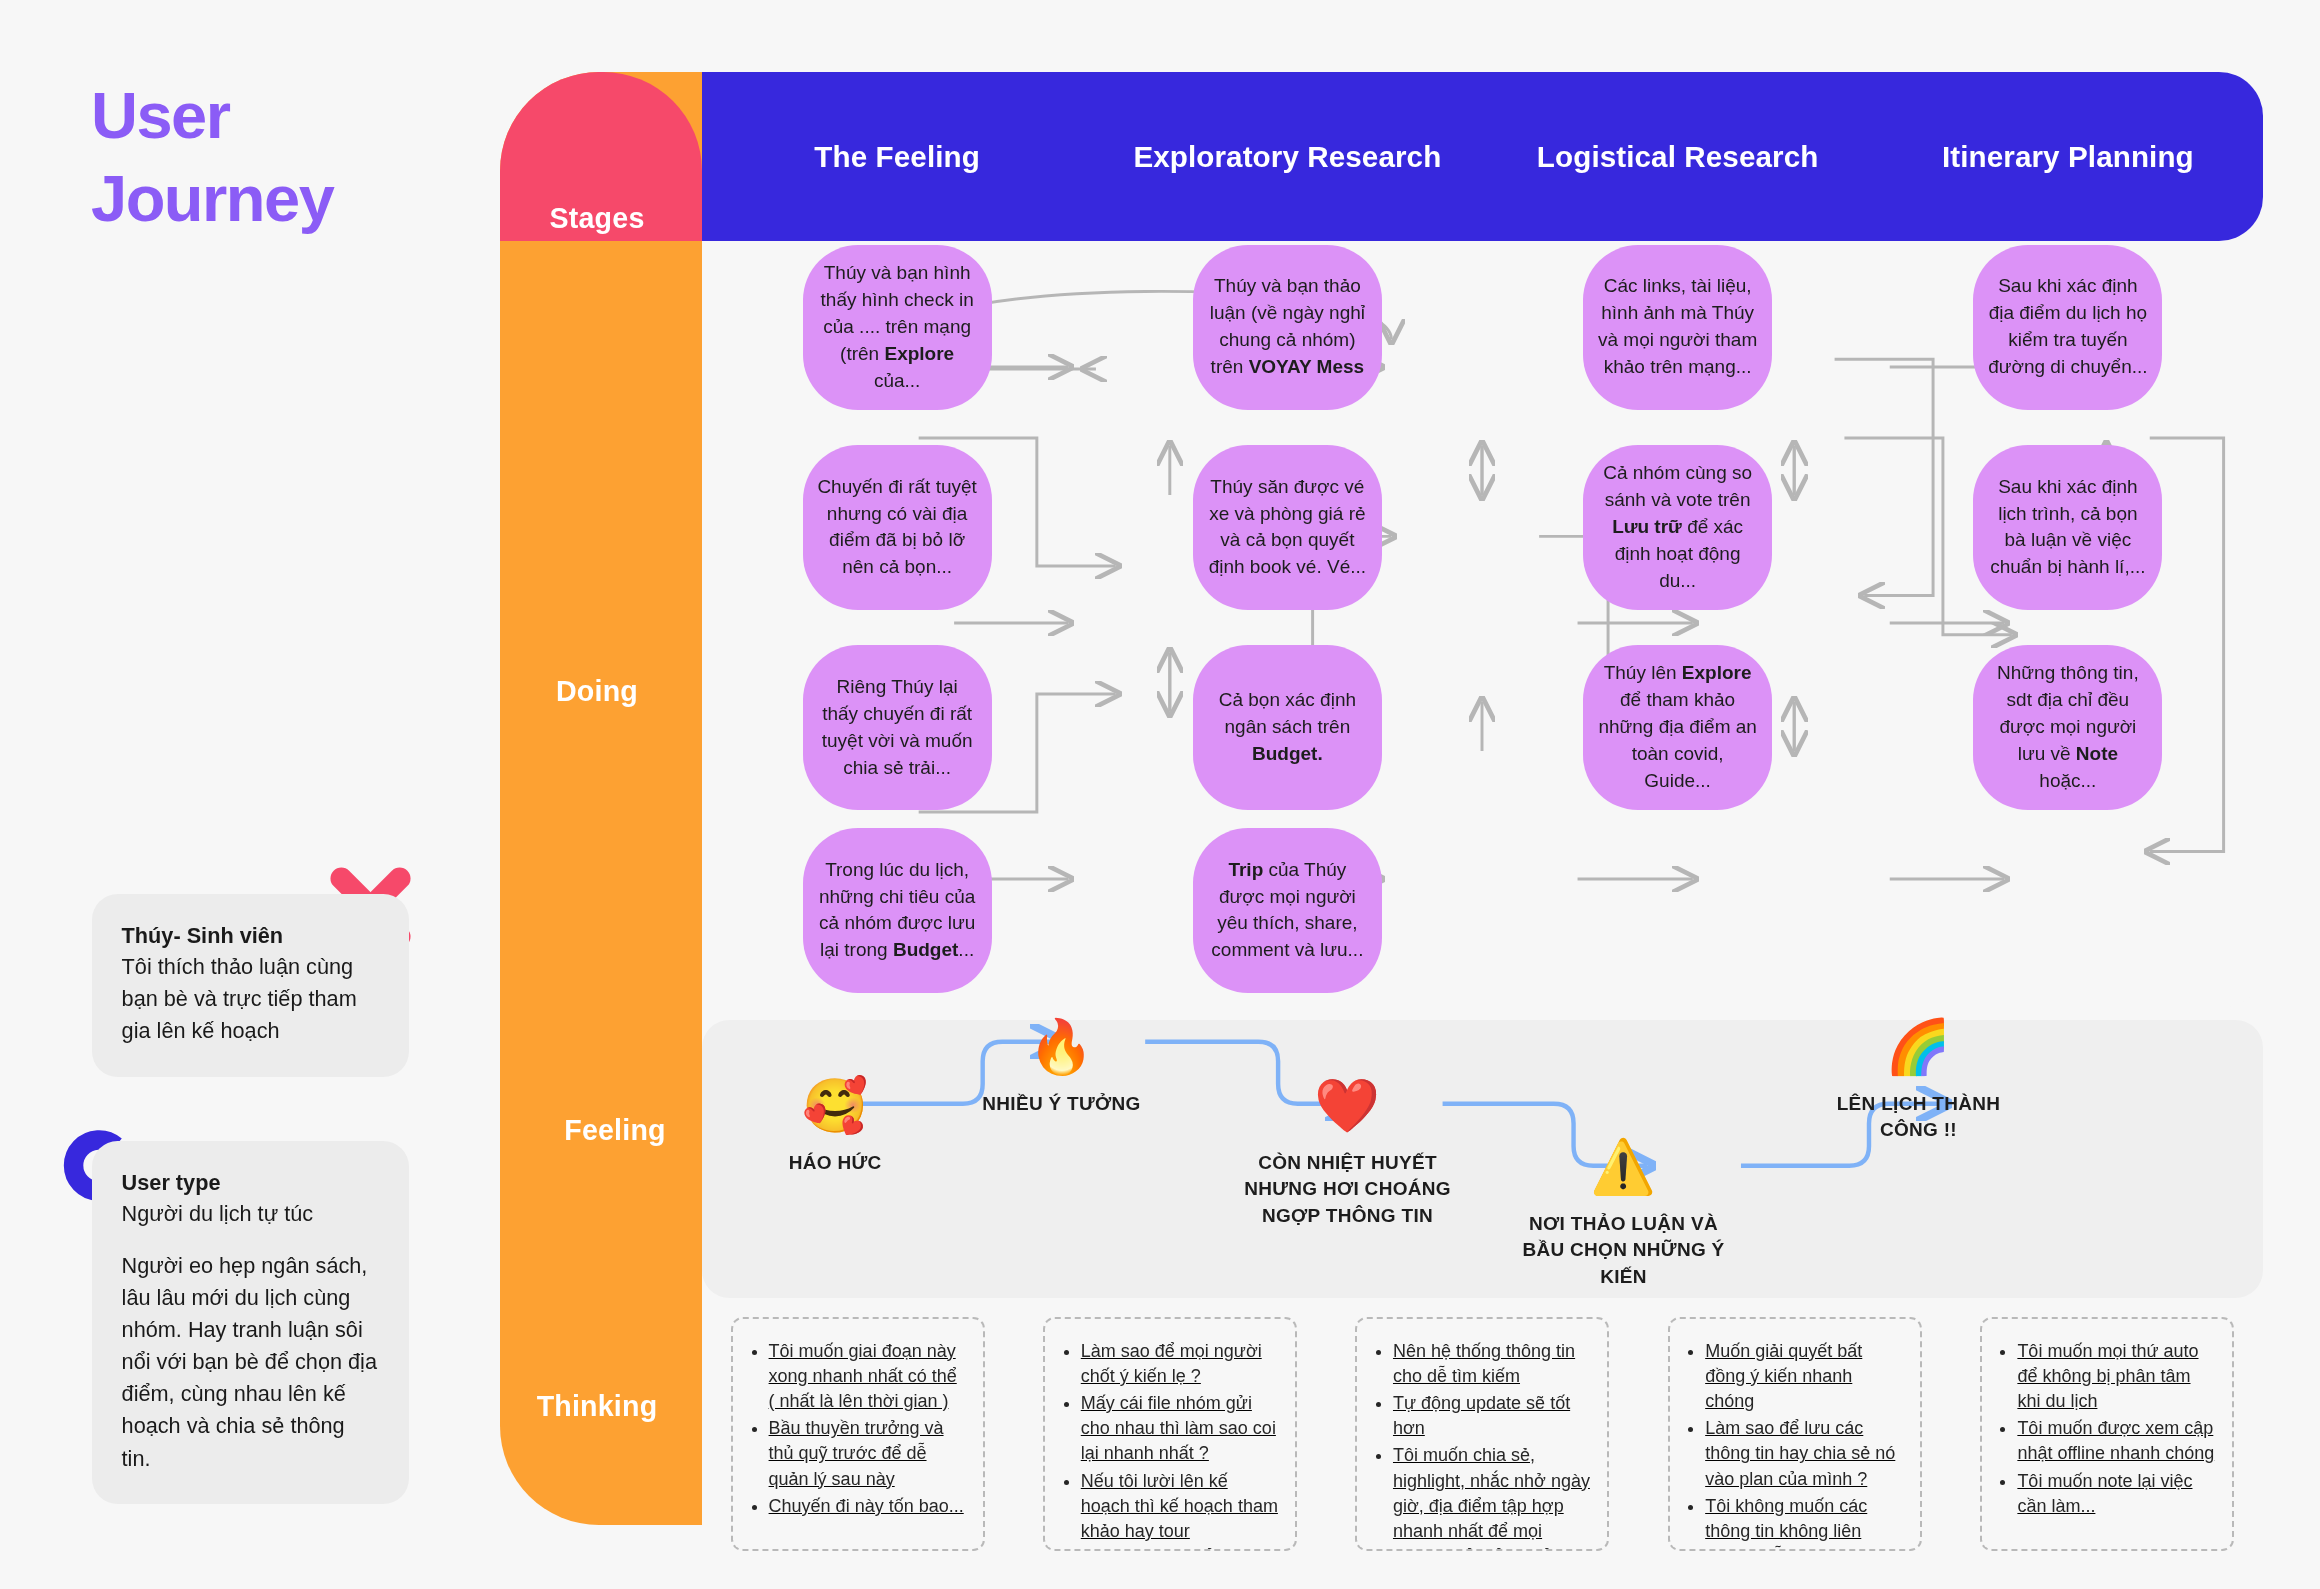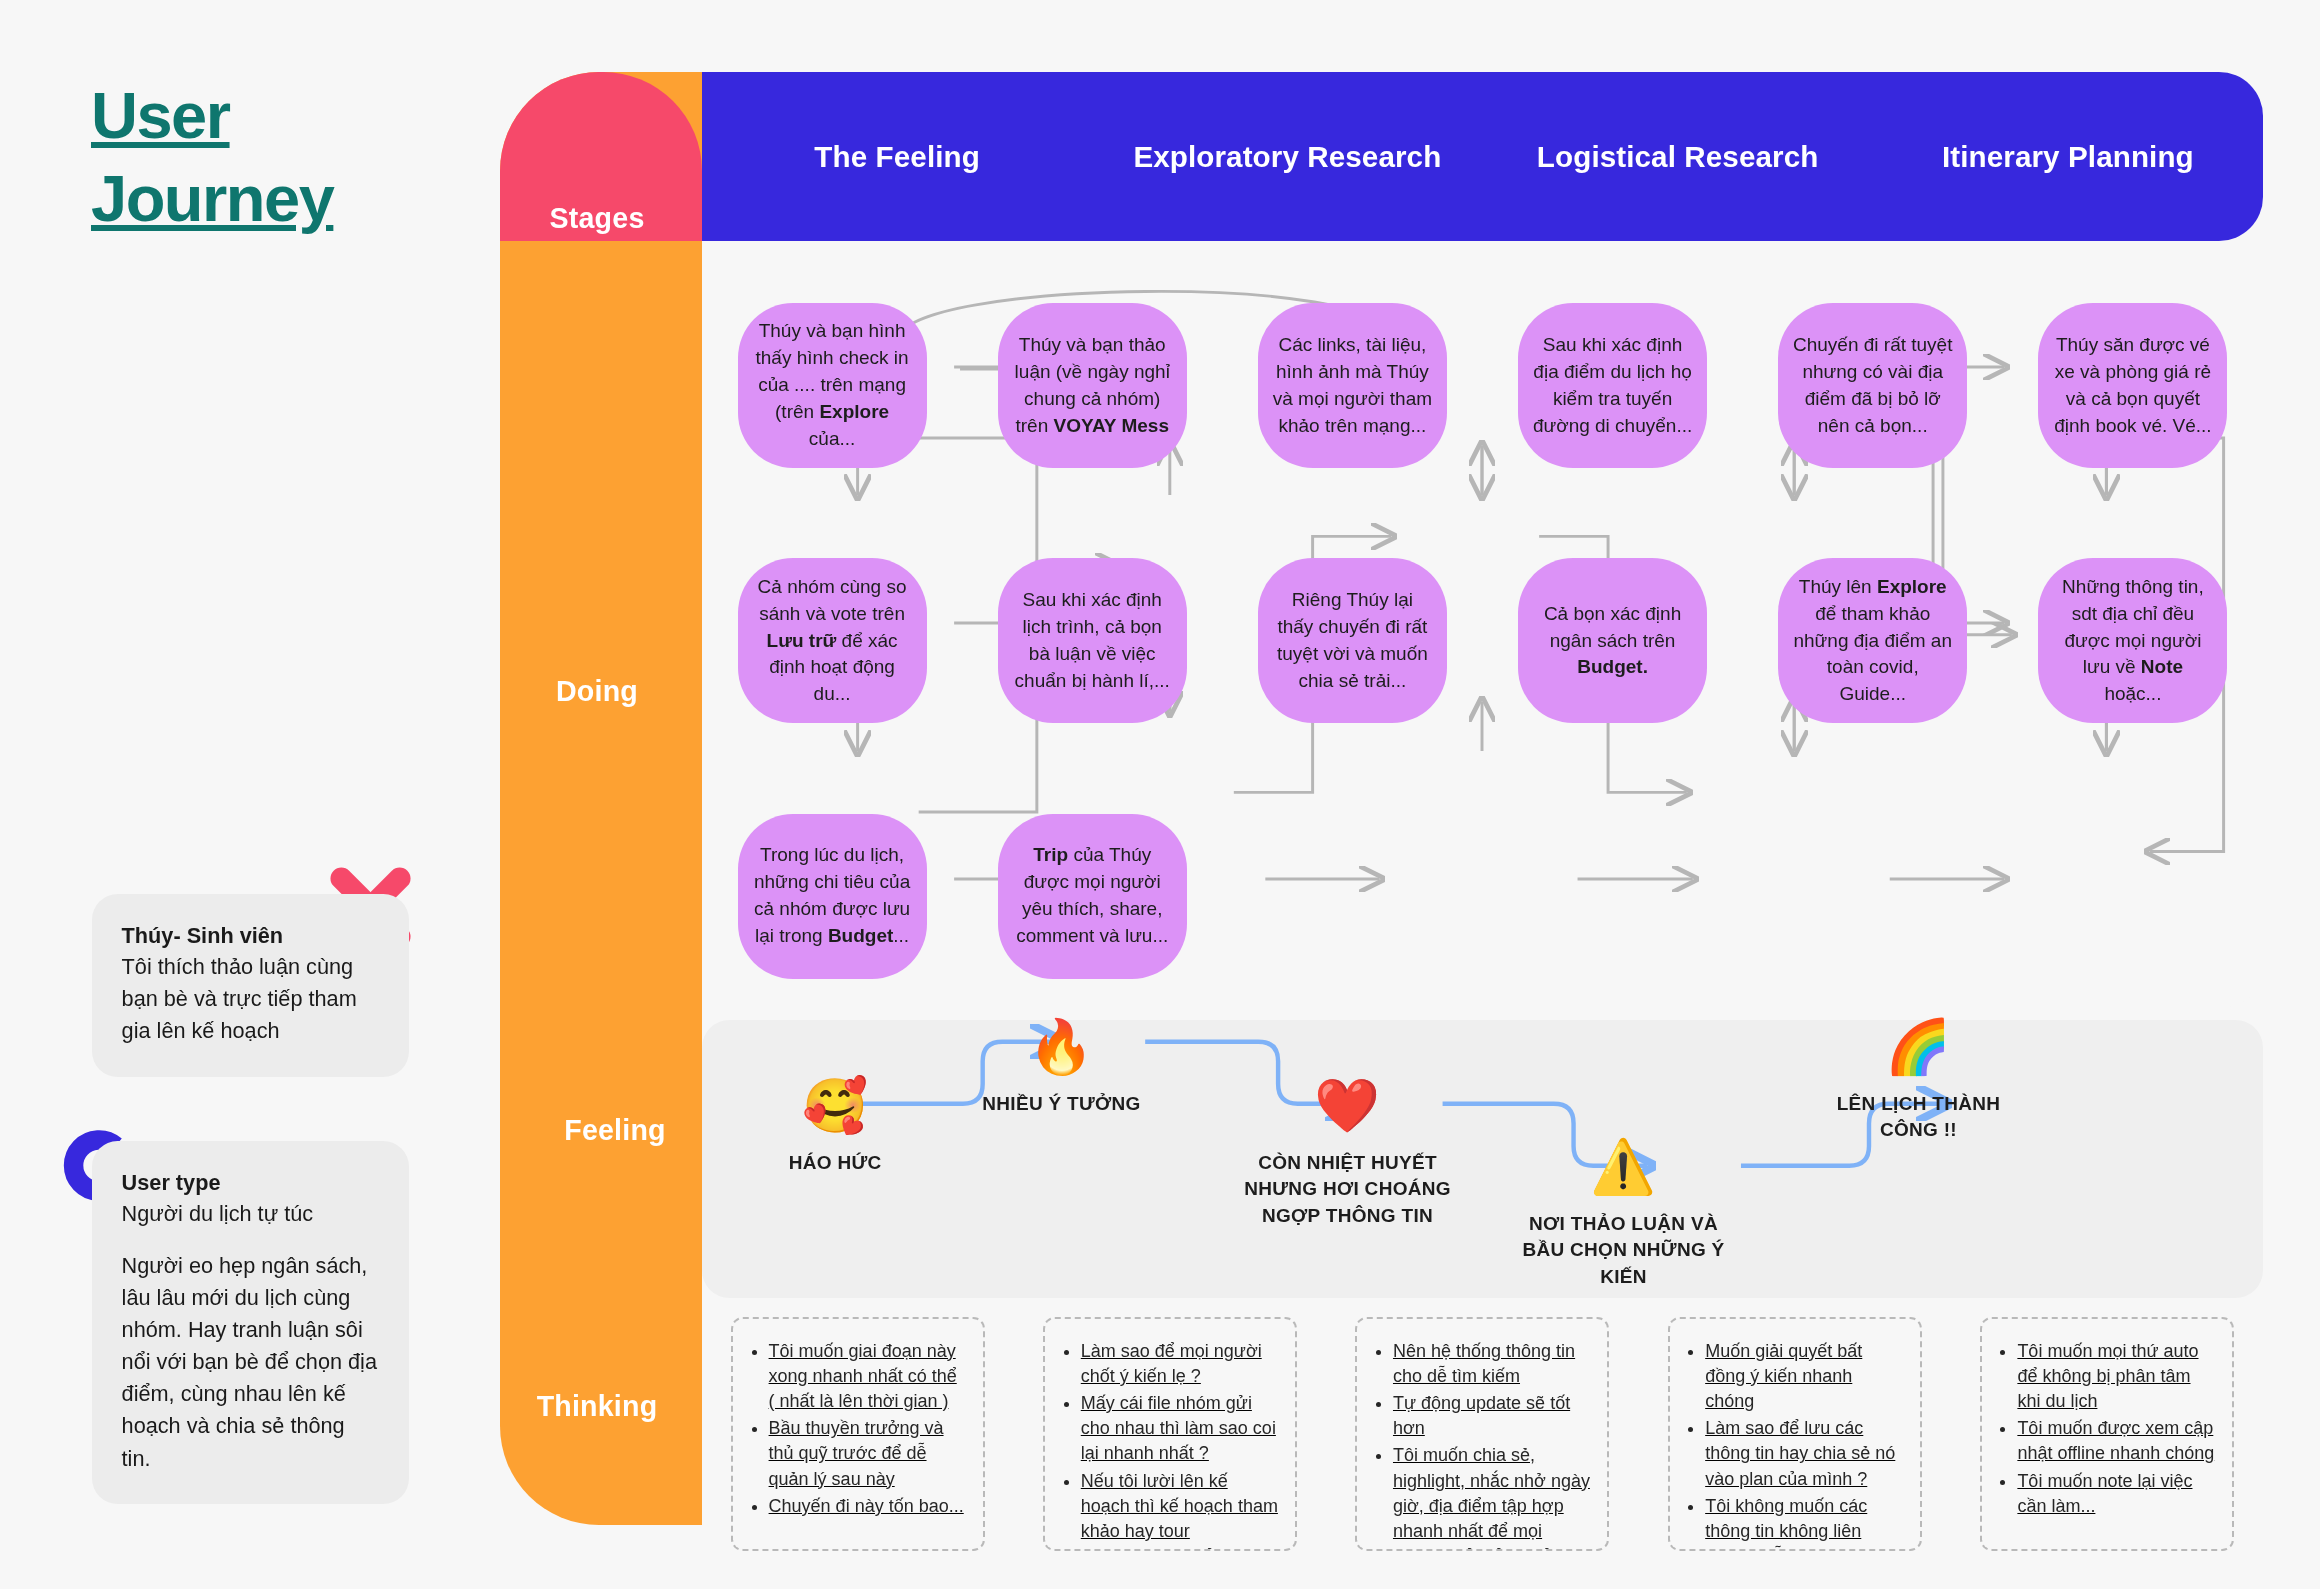--- a/index.html
+++ b/index.html
@@ -9,21 +9,21 @@
     font-family: "Liberation Sans", sans-serif;
     overflow: hidden;
   }
   .page { position: relative; width: 2321px; height: 1590px; }
 
   
   .title {
     position: absolute; left: 91px; top: 74px;
     width: 374px;
     font-size: 65px; font-weight: bold; line-height: 1.28;
-    letter-spacing: -1.5px; color: #0f766e; text-decoration: underline;
+    letter-spacing: -1.5px; color: #8b5cf6;
   }
   .persona-card {
     position: absolute;
     background: #ececec;
     border-radius: 25.6px;
     padding: 25.6px 29.6px 29.6px 29.6px;
   }
   #persona-1 { left: 92px; top: 894px; width: 317px; }
   #persona-2 { left: 92px; top: 1141px; width: 317px; }
   .persona-name {
@@ -96,24 +96,24 @@
   }
   .feeling-surface {
     position: absolute; left: 202px; top: 948px;
     width: 1561px; height: 278px;
     background: #efefef;
     border-radius: 27.6px;
   }
 
   
   .doing-grid {
-    position: absolute; left: 202px; top: 186px;
+    position: absolute; left: 202px; top: 155px;
     width: 1561px; height: 766px;
     display: grid;
-    grid-template-columns: repeat(6, 1fr);
+    grid-template-columns: repeat(4, 1fr);
     grid-template-rows: repeat(3, 1fr);
     z-index: 2;
   }
   .doing-cell { position: relative; display: flex; align-items: center; justify-content: center; }
   .bubble {
     width: 189px; height: 165px;
     background: #dc92f7;
     border-radius: 55px;
     display: flex; align-items: center; justify-content: center;
     padding: 7.9px 13.8px;

